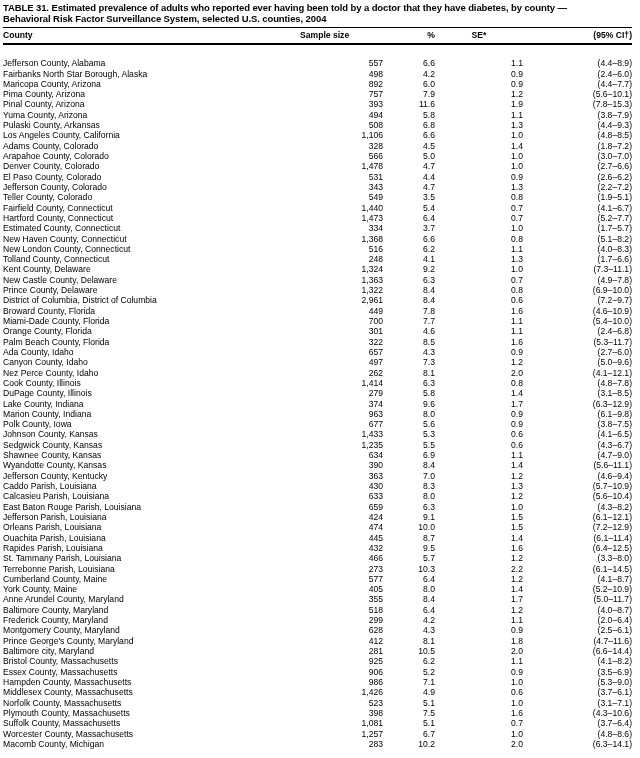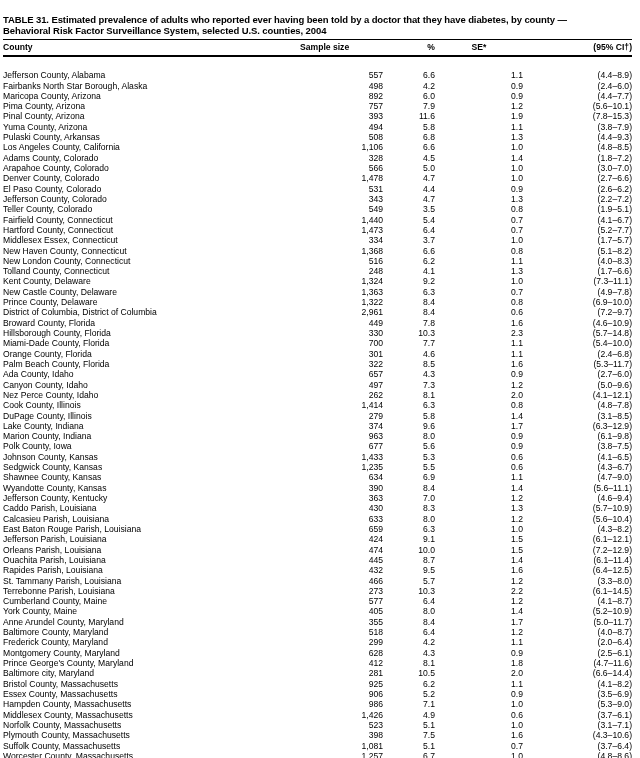--- a/index.html
+++ b/index.html
@@ -6,21 +6,21 @@
   html, body { margin: 0; padding: 0; }
   body {
     width: 640px;
     height: 758px;
     background: #ffffff;
     color: #000000;
     font-family: "Liberation Sans", sans-serif;
     overflow: hidden;
   }
   .title-block {
-    margin: 15px 3px 0 3px;
+    margin: 3px 3px 0 3px;
   }
   .title-line {
     font-weight: bold;
     font-size: 9.5px;
     line-height: 10.6px;
     letter-spacing: -0.1px;
     white-space: nowrap;
   }
   table.data-table {
     border-collapse: collapse;
@@ -188,21 +188,21 @@
         <td class="cell-ci">(4.1–6.7)</td>
       </tr>
       <tr>
         <td class="cell-county">Hartford County, Connecticut</td>
         <td class="cell-n">1,473</td>
         <td class="cell-pct">6.4</td>
         <td class="cell-se">0.7</td>
         <td class="cell-ci">(5.2–7.7)</td>
       </tr>
       <tr>
-        <td class="cell-county">Middlesex Essex, Connecticut</td>
+        <td class="cell-county">Estimated County, Connecticut</td>
         <td class="cell-n">334</td>
         <td class="cell-pct">3.7</td>
         <td class="cell-se">1.0</td>
         <td class="cell-ci">(1.7–5.7)</td>
       </tr>
       <tr>
         <td class="cell-county">New Haven County, Connecticut</td>
         <td class="cell-n">1,368</td>
         <td class="cell-pct">6.6</td>
         <td class="cell-se">0.8</td>
@@ -251,27 +251,20 @@
         <td class="cell-ci">(7.2–9.7)</td>
       </tr>
       <tr>
         <td class="cell-county">Broward County, Florida</td>
         <td class="cell-n">449</td>
         <td class="cell-pct">7.8</td>
         <td class="cell-se">1.6</td>
         <td class="cell-ci">(4.6–10.9)</td>
       </tr>
       <tr>
-        <td class="cell-county">Hillsborough County, Florida</td>
-        <td class="cell-n">330</td>
-        <td class="cell-pct">10.3</td>
-        <td class="cell-se">2.3</td>
-        <td class="cell-ci">(5.7–14.8)</td>
-      </tr>
-      <tr>
         <td class="cell-county">Miami-Dade County, Florida</td>
         <td class="cell-n">700</td>
         <td class="cell-pct">7.7</td>
         <td class="cell-se">1.1</td>
         <td class="cell-ci">(5.4–10.0)</td>
       </tr>
       <tr>
         <td class="cell-county">Orange County, Florida</td>
         <td class="cell-n">301</td>
         <td class="cell-pct">4.6</td>

